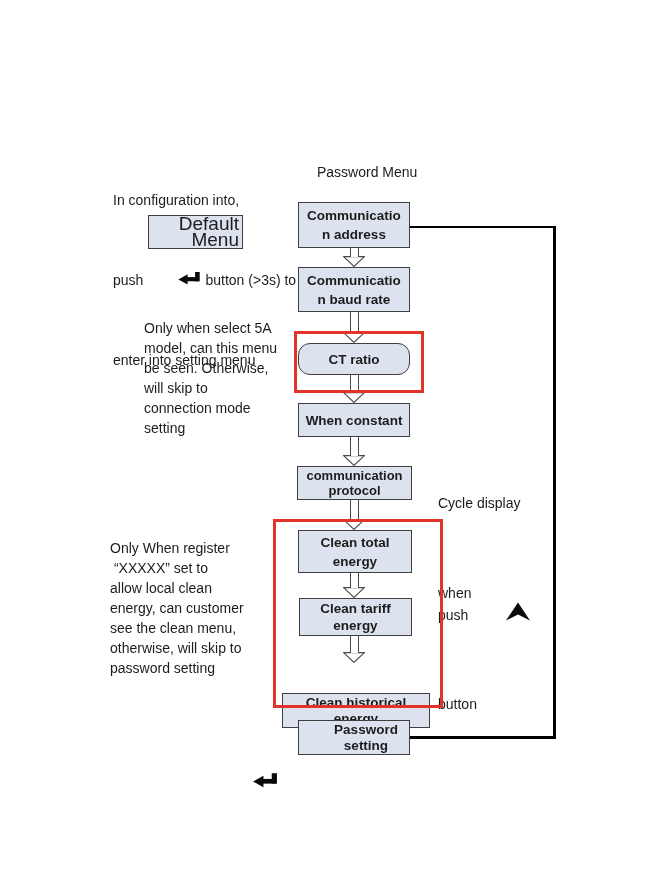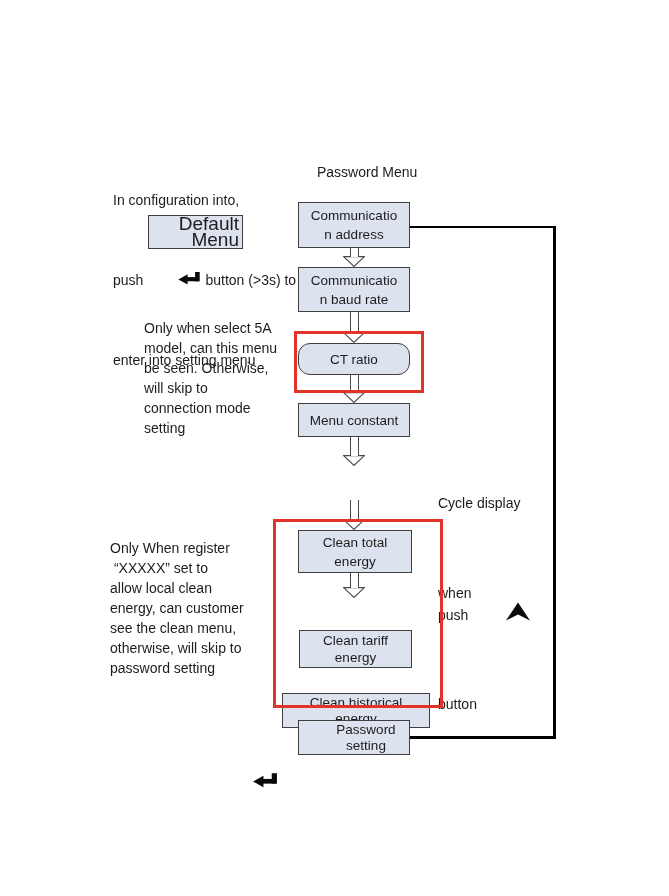--- a/index.html
+++ b/index.html
@@ -38,20 +38,21 @@
     color: var(--ink);
   }
   .flow-box {
     position: absolute;
     background: var(--box-fill);
     border: 1.5px solid var(--box-border);
     display: flex;
     align-items: center;
     justify-content: flex-start;
     z-index: 4;
+    font-weight: bold;
   }
   .flow-box .lbl {
     white-space: pre-line;
     text-align: center;
     font-size: 13.5px;
     line-height: 19px;
     color: var(--ink);
     width: 100%;
   }
   .default-box {
@@ -141,27 +142,31 @@
 n address</span>
   </div>
   <div class="flow-box" style="left:298px; top:267px; width:112px; height:45px;">
     <span class="lbl">Communicatio
 n baud rate</span>
   </div>
   <div class="flow-box" style="left:298px; top:343px; width:112px; height:32px;border-radius:12px;">
     <span class="lbl">CT ratio</span>
   </div>
   <div class="flow-box" style="left:298px; top:403px; width:112px; height:34px;">
-    <span class="lbl">Menu constant</span>
+    <span class="lbl">When constant</span>
+  </div>
+  <div class="flow-box" style="left:297px; top:466px; width:115px; height:34px;">
+    <span class="lbl" style="font-size:13px; line-height:15px;">communication
+protocol</span>
   </div>
   <div class="flow-box" style="left:298px; top:530px; width:114px; height:43px;">
     <span class="lbl">Clean total
 energy</span>
   </div>
-  <div class="flow-box" style="left:299px; top:598px; width:113px; height:38px;margin-top:32px;">
+  <div class="flow-box" style="left:299px; top:598px; width:113px; height:38px;">
     <span class="lbl" style="line-height:17px;">Clean tariff
 energy</span>
   </div>
   <div class="flow-box" style="left:282px; top:693px; width:148px; height:35px;">
     <span class="lbl" style="line-height:16px;">Clean historical
 energy</span>
   </div>
   <div class="flow-box" style="left:298px; top:720px; width:112px; height:35px;">
     <span class="lbl" style="line-height:16px;padding-left:24px;">Password
 setting</span>

